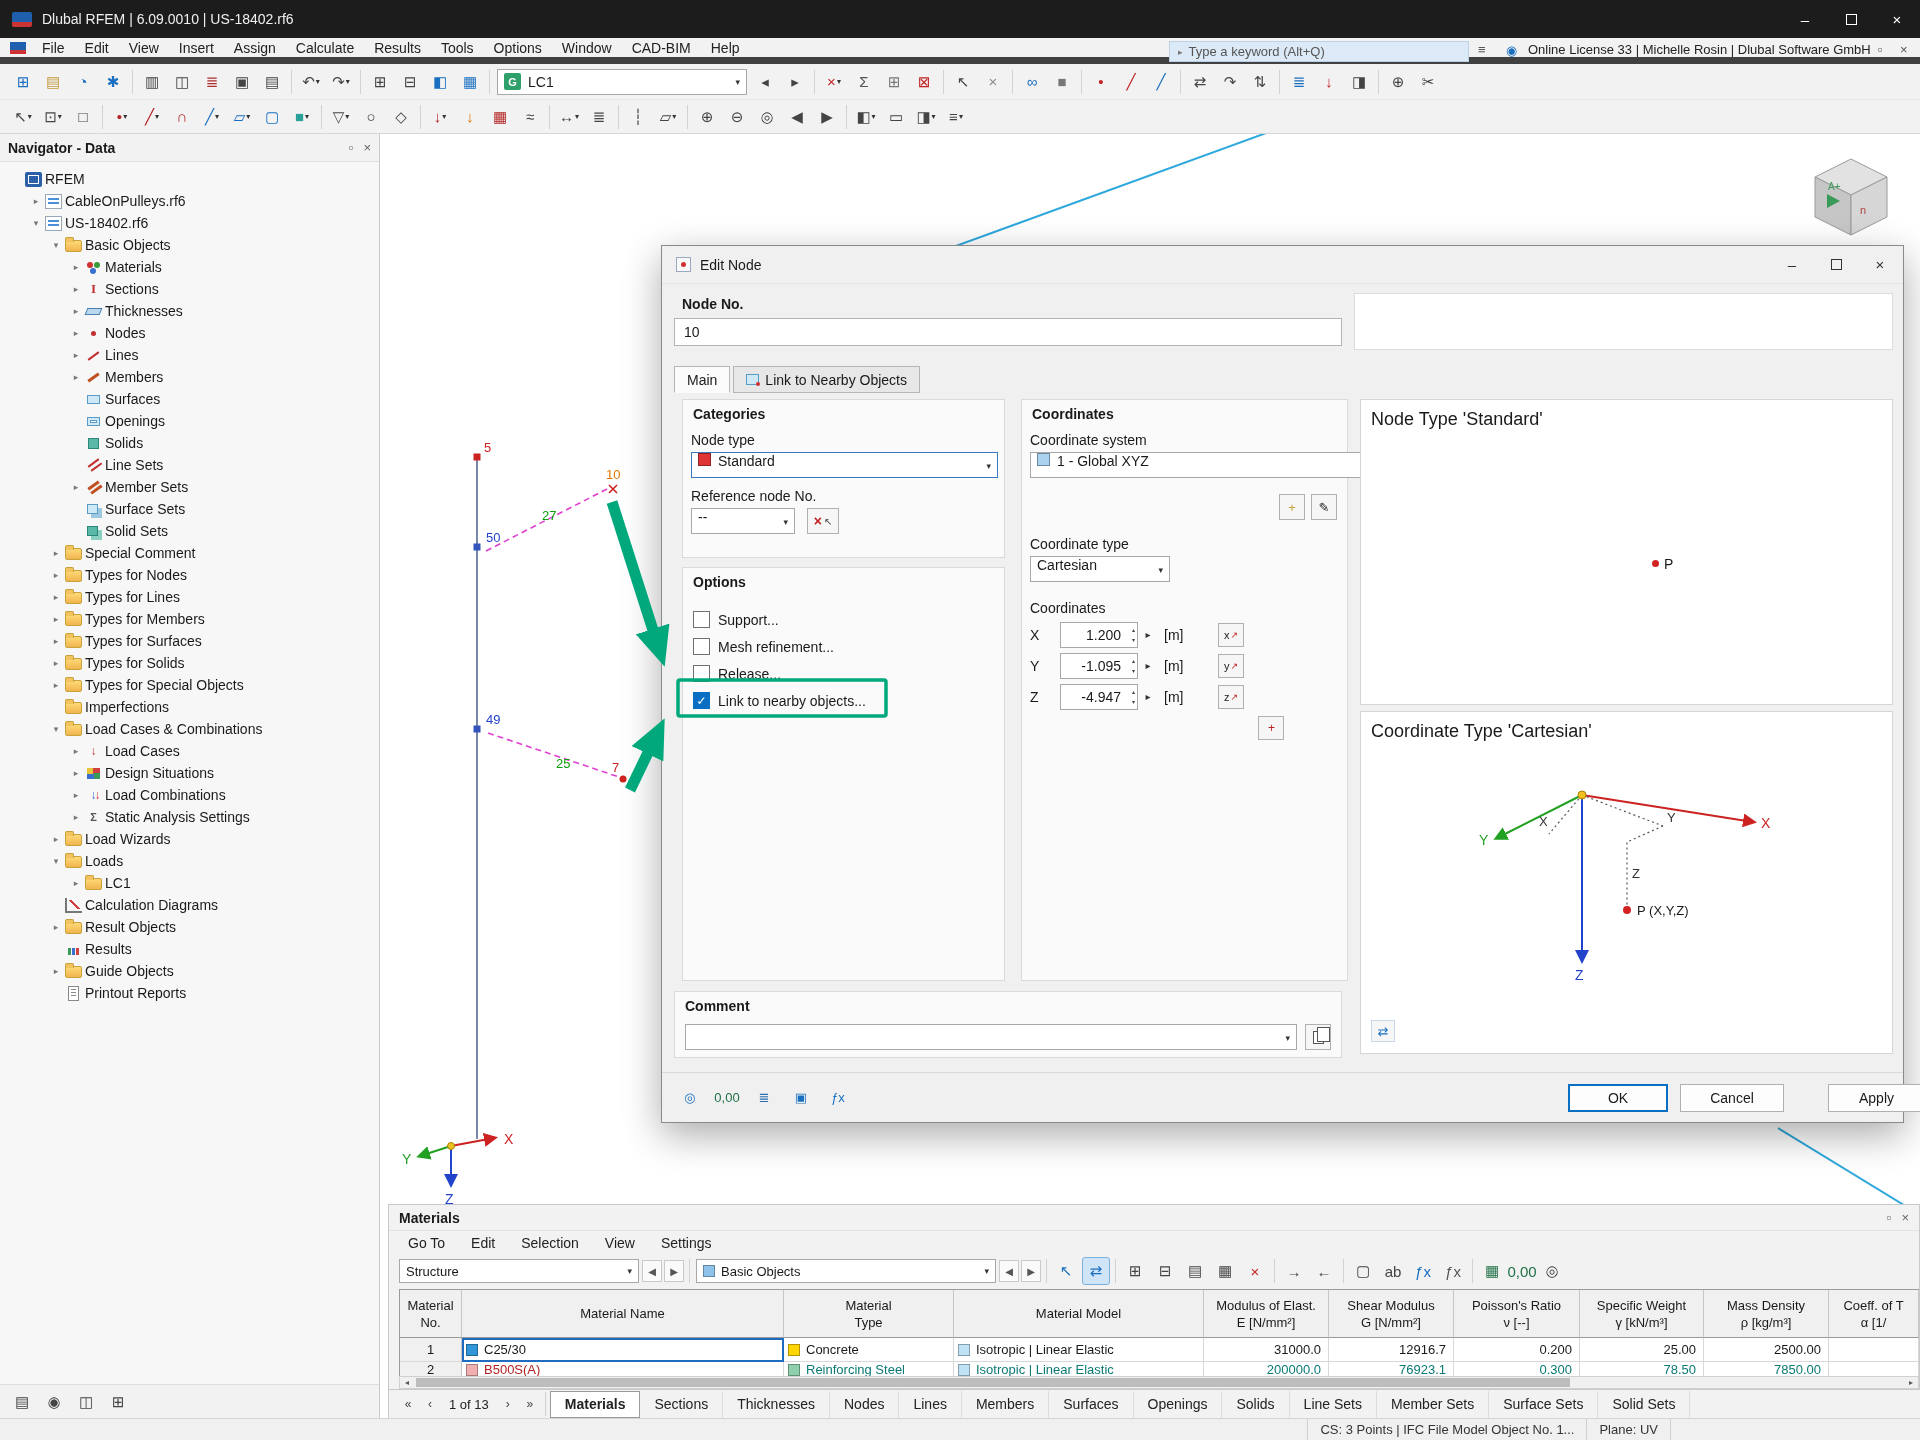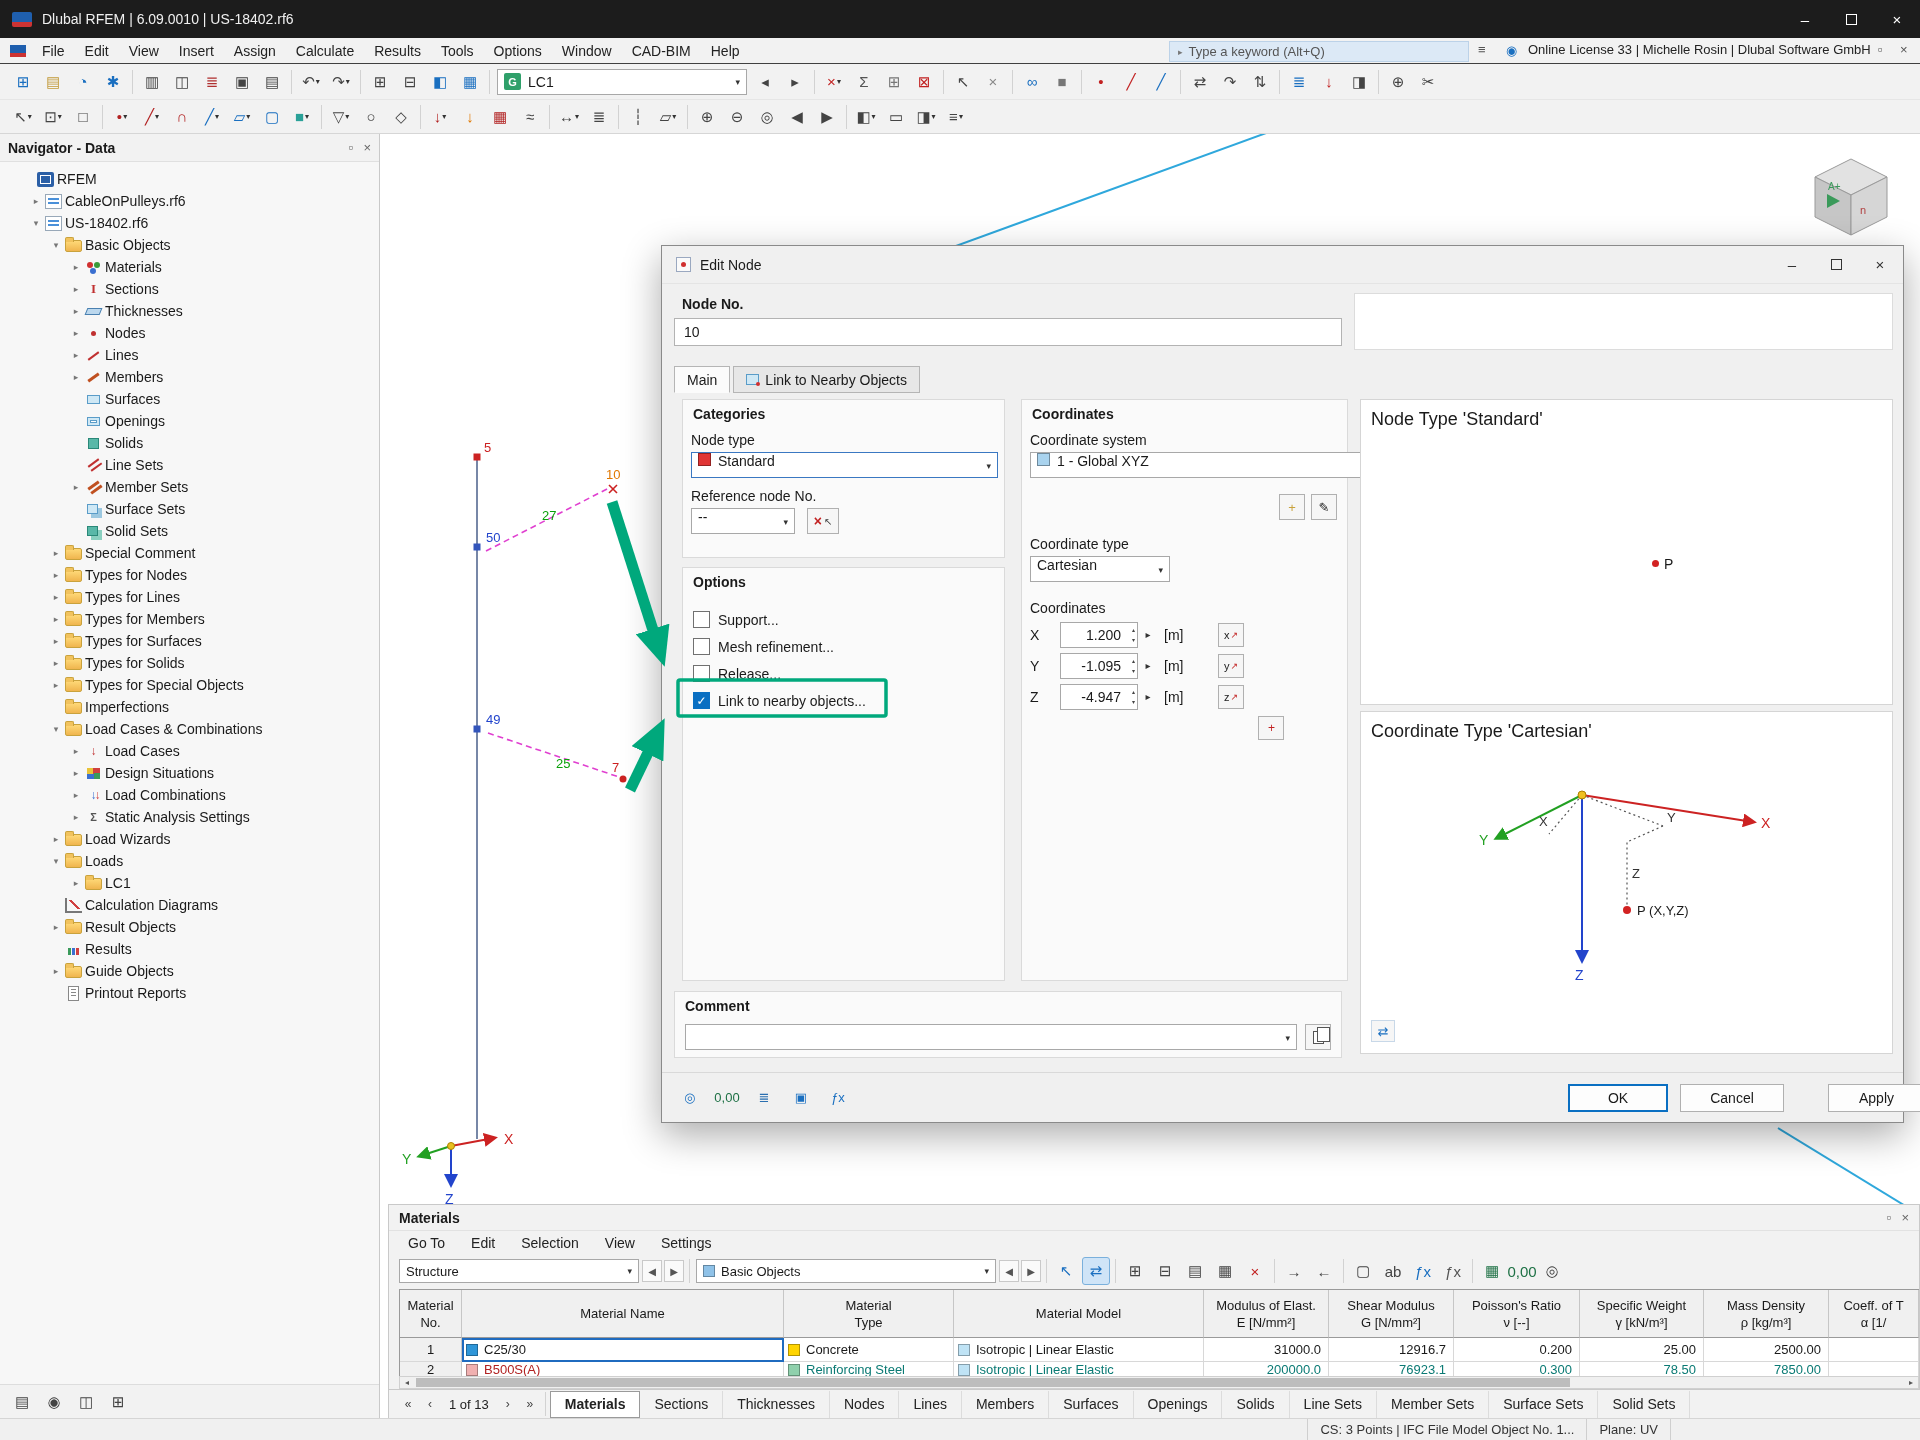--- a/index.html
+++ b/index.html
@@ -10,21 +10,21 @@
   
   .tbar{position:absolute;left:0;top:0;width:1920px;height:38px;background:#1c1c1c;color:#fff;
     display:flex;align-items:center;z-index:10}
   .dlogo{width:20px;height:15px;margin-left:12px;background:linear-gradient(180deg,#1f5fae 64%,#cc3333 64%);border-radius:2px}
   .ttxt{margin-left:10px;font-size:14px;color:#f0f0f0}
   .wctl{position:absolute;right:0;top:0;display:flex;height:38px}
   .wbtn{width:46px;height:38px;display:flex;align-items:center;justify-content:center;font-size:15px;color:#fff}
   .maxbox{display:inline-block;width:11px;height:11px;border:1.2px solid currentColor}
 
   
-  .menubar{position:absolute;left:0;top:38px;width:1920px;height:26px;background:#f2f2f2;border-bottom:1px solid #404040;
+  .menubar{position:absolute;left:0;top:38px;width:1920px;height:26px;background:#f2f2f2;border-bottom:7px solid #404040;
     display:flex;align-items:center;z-index:10;font-size:14px}
   .fileicon{width:16px;height:12px;margin:0 6px 0 10px;background:linear-gradient(180deg,#1f5fae 64%,#cc3333 64%)}
   .mitem{padding:0 10px;height:26px;display:flex;align-items:center;color:#222}
   .searchbox{position:absolute;left:1169px;top:3px;width:300px;height:21px;background:#dce9f6;border:1px solid #bcd2e8;
     display:flex;align-items:center;padding:0 8px;color:#555;font-size:13px;gap:6px}
   .sarrow{color:#777;font-size:9px}
   .msmall{position:absolute;top:4px;font-size:13px;color:#555}
   .lictxt{position:absolute;left:1528px;top:4px;font-size:13px;color:#222;white-space:nowrap}
   .licico{position:absolute;left:1506px;top:5px;color:#1a6fc0;font-size:13px}
 
@@ -730,21 +730,21 @@
 
   <div class="navigator">
     <div class="nav-title">
       <span>Navigator - Data</span>
       <span class="nav-hico">
         <span>▫</span>
         <span>×</span>
       </span>
     </div>
     <div id="nav-tree" class="nav-tree">
-        <div class="trow" style="padding-left:20px">
+        <div class="trow" style="padding-left:8px">
           <span class="exp"></span>
           <span class="ti i-rfem"></span>
           <span class="tl">RFEM</span>
         </div>
         <div class="trow" style="padding-left:28px">
           <span class="exp">▸</span>
           <span class="ti i-model"></span>
           <span class="tl">CableOnPulleys.rf6</span>
         </div>
         <div class="trow" style="padding-left:28px">

